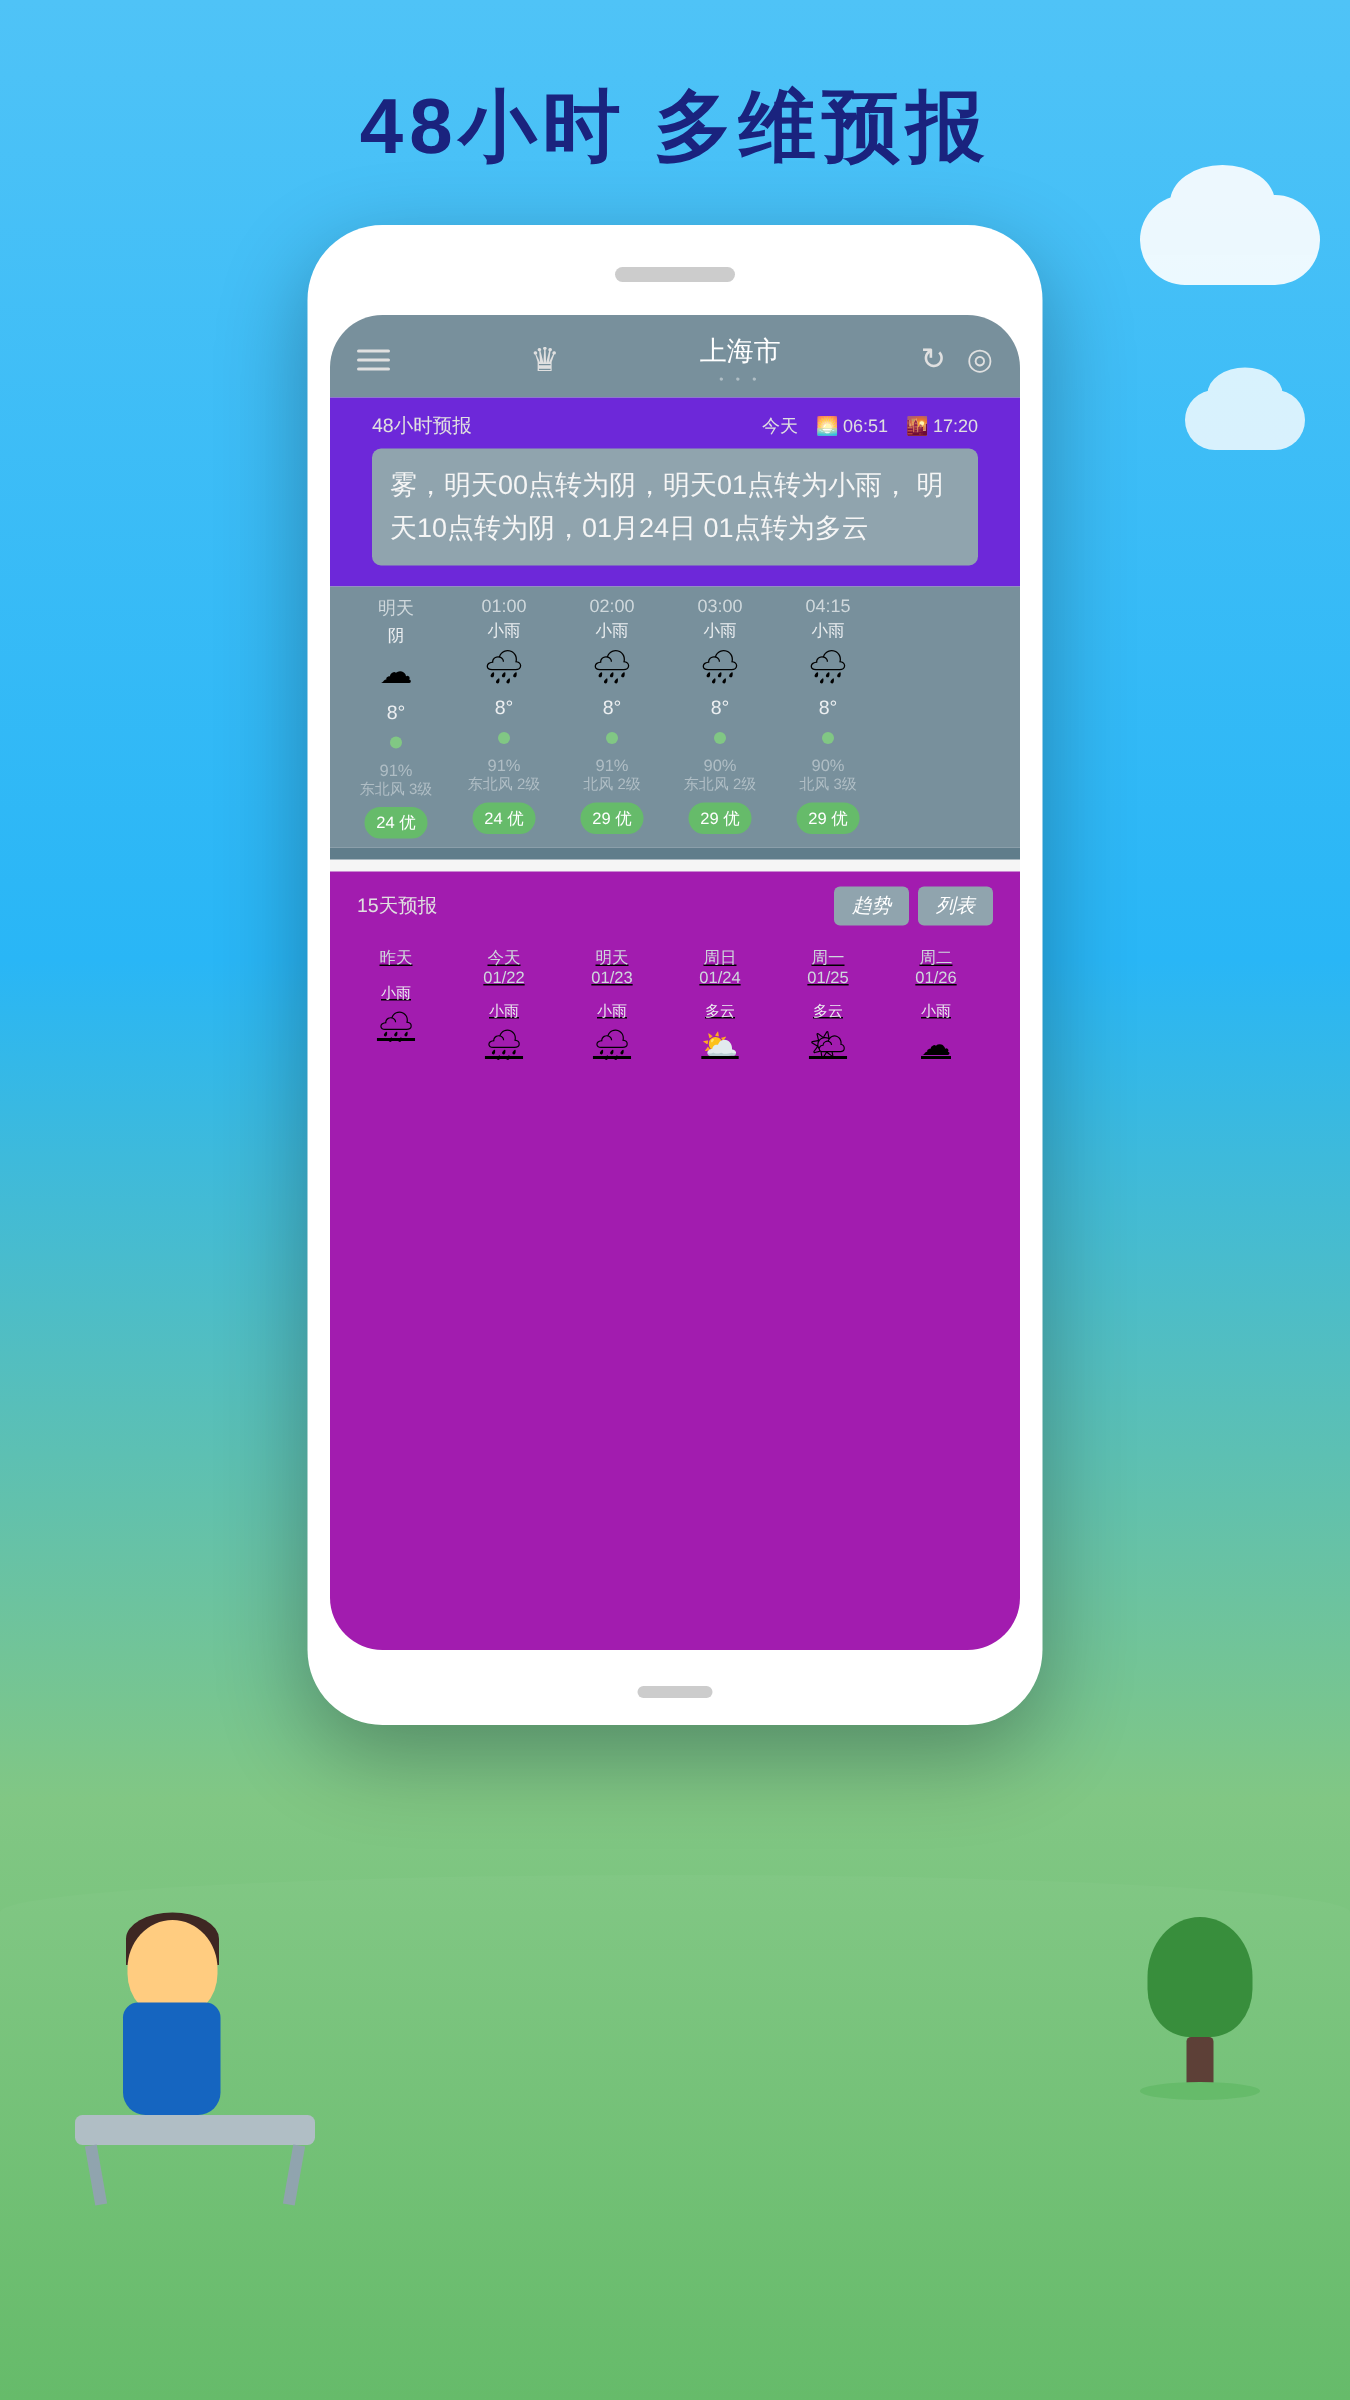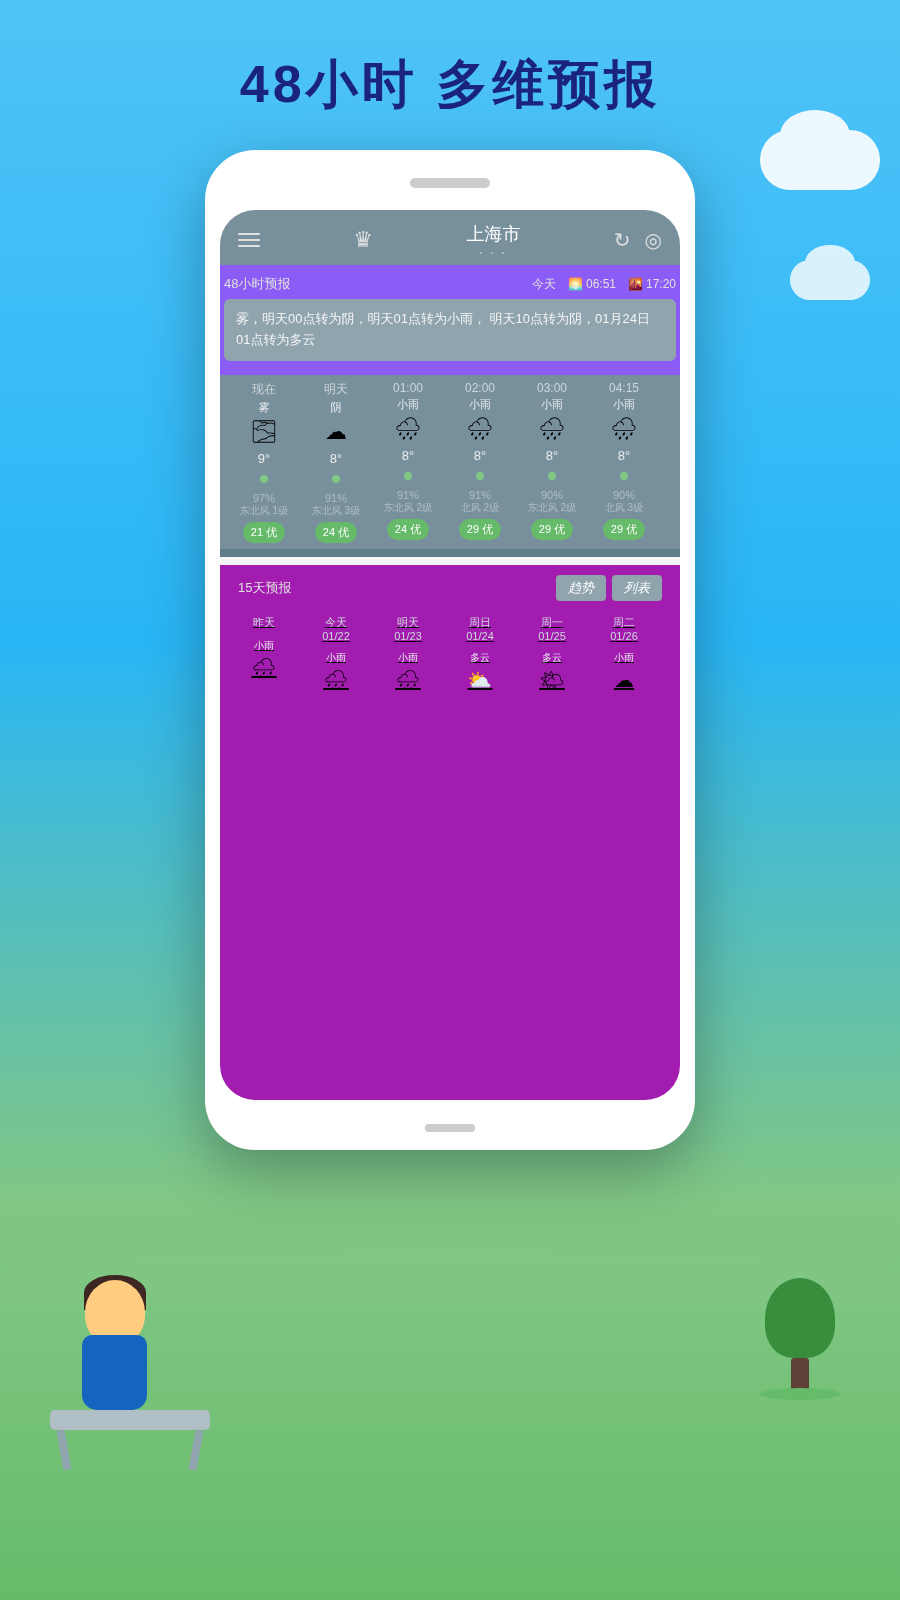--- a/index.html
+++ b/index.html
@@ -221,42 +221,42 @@
     }
     .header-actions {
       display: flex; gap: 14px; align-items: center;
     }
     .header-icon {
       font-size: 20px; color: #e0e0e0; cursor: pointer;
     }
 
     
     .section-48h {
-      background: #8b5cf6;
-      padding: 10px 4px 6px;
+      background: #6d28d9;
+      padding: 10px 28px 6px;
       flex-shrink: 0;
     }
     .section-48h-header {
       display: flex; justify-content: space-between; align-items: center;
       margin-bottom: 6px;
     }
     .section-label {
       font-size: 13px; color: #e0e0e0;
     }
     .sun-info {
       display: flex; gap: 12px; align-items: center;
     }
     .sun-item {
       font-size: 12px; color: #e0e0e0; display: flex; align-items: center; gap: 3px;
     }
     .forecast-desc {
       background: #90a4ae;
       border-radius: 6px;
       padding: 10px 12px;
-      font-size: 13px;
+      font-size: 18px;
       color: #f5f5f5;
       line-height: 1.6;
       margin-bottom: 8px;
     }
 
     
     .hourly-scroll {
       background: #78909c;
       overflow-x: auto;
       flex-shrink: 0;
@@ -422,33 +422,20 @@
       </div>
       <div class="forecast-desc">
         <span>雾，明天00点转为阴，明天01点转为小雨，
 明天10点转为阴，01月24日 01点转为多云</span>
       </div>
     </div>
 
     <div class="hourly-scroll">
       <div class="hourly-row" id="hourly-row">
           <div class="hour-col">
-    <div class="hour-label">现在</div>
-    <div class="hour-weather">雾</div>
-    <div class="hour-icon">🌫</div>
-    <div class="hour-temp">9°</div>
-    <div class="temp-line-container">
-      <div class="temp-dot"></div>
-    </div>
-    <div class="hour-humidity">97%</div>
-    <div class="hour-wind">东北风
-1级</div>
-    <div class="aqi-badge">21 优</div>
-  </div>
-          <div class="hour-col">
     <div class="hour-label">明天</div>
     <div class="hour-weather">阴</div>
     <div class="hour-icon">☁</div>
     <div class="hour-temp">8°</div>
     <div class="temp-line-container">
       <div class="temp-dot"></div>
     </div>
     <div class="hour-humidity">91%</div>
     <div class="hour-wind">东北风
 3级</div>

